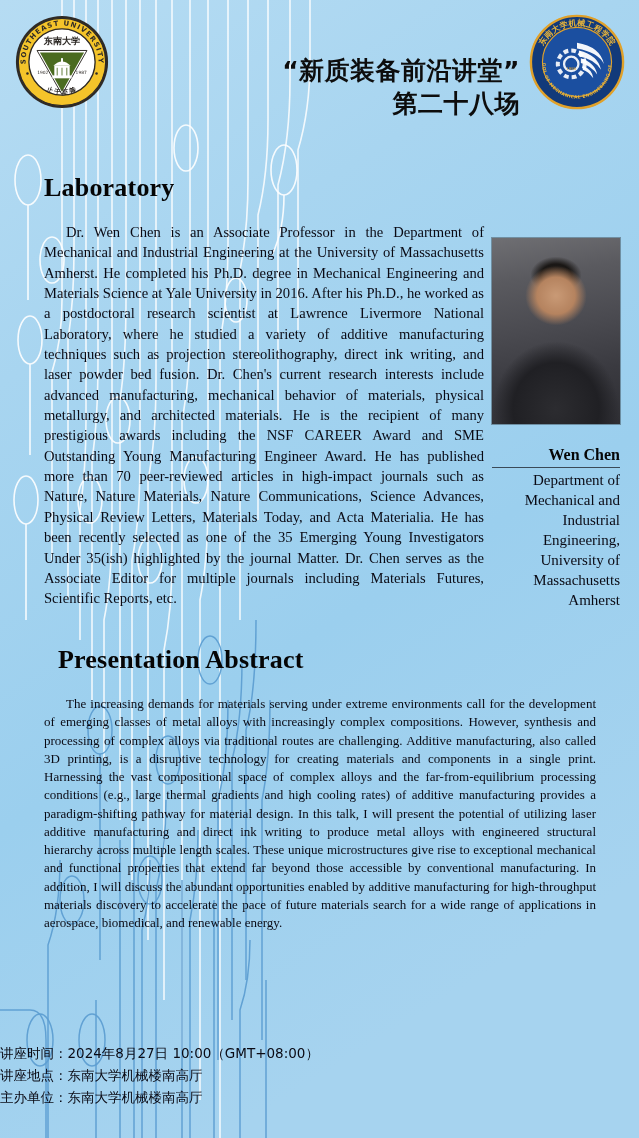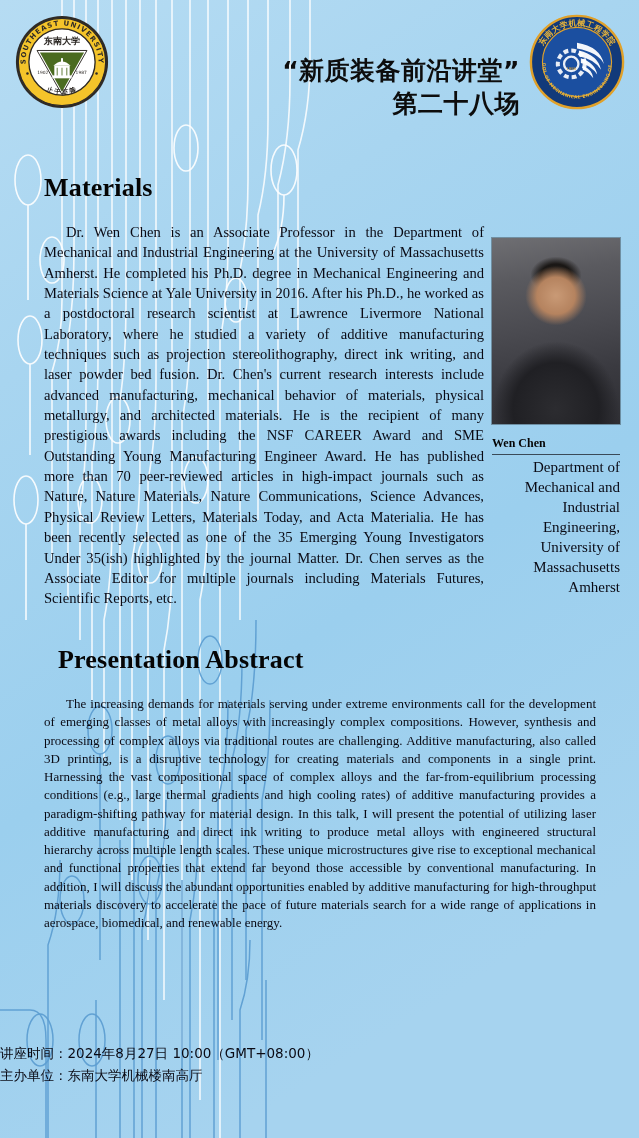--- a/index.html
+++ b/index.html
@@ -100,25 +100,25 @@
     height: 186px;
     display: block;
     background:
       radial-gradient(ellipse 70% 52% at 50% 92%, #2c2c30 0%, #202024 48%, rgba(32,32,36,0) 70%),
       radial-gradient(ellipse 24% 16% at 50% 31%, #c99a76 0%, #b5835f 62%, rgba(181,131,95,0) 100%),
       radial-gradient(ellipse 20% 10% at 50% 20%, #23201e 0%, #1a1715 60%, rgba(26,23,21,0) 100%),
       linear-gradient(170deg, #6f6f73 0%, #5a5a5f 22%, #4a4a50 48%, #3a3a40 72%, #2e2e33 100%);
     box-shadow: 0 0 0 1px rgba(20,20,20,0.35);
   }
   #speaker-name {
-    margin-top: 12px;
-    text-align: left;
+    margin-top: 22px;
+    text-align: right;
     font-family: "Liberation Serif", serif;
     font-weight: bold;
-    font-size: 12px;
+    font-size: 16px;
     color: #060606;
     padding-bottom: 3px;
   }
   #speaker-divider {
     height: 1px;
     background: #3a4a58;
     width: 100%;
     margin-bottom: 3px;
   }
   #speaker-affiliation {
@@ -309,31 +309,32 @@
       <textPath href="#smeArcBot" startOffset="50%" text-anchor="middle">SCHOOL OF MECHANICAL ENGINEERING OF SEU</textPath>
     </text>
   </svg>
 
   <div id="header-cn">
     <div>“新质装备前沿讲堂”</div>
     <div>第二十八场</div>
   </div>
 
 
-  <div class="section-heading" id="heading-biography">Materials</div>
+  <div class="section-heading" id="heading-biography">Laboratory</div>
   <div id="bio-body">Dr. Wen Chen is an Associate Professor in the Department of Mechanical and Industrial Engineering at the University of Massachusetts Amherst. He completed his Ph.D. degree in Mechanical Engineering and Materials Science at Yale University in 2016. After his Ph.D., he worked as a postdoctoral research scientist at Lawrence Livermore National Laboratory, where he studied a variety of additive manufacturing techniques such as projection stereolithography, direct ink writing, and laser powder bed fusion. Dr. Chen's current research interests include advanced manufacturing, mechanical behavior of materials, physical metallurgy, and architected materials. He is the recipient of many prestigious awards including the NSF CAREER Award and SME Outstanding Young Manufacturing Engineer Award. He has published more than 70 peer-reviewed articles in high-impact journals such as Nature, Nature Materials, Nature Communications, Science Advances, Physical Review Letters, Materials Today, and Acta Materialia. He has been recently selected as one of the 35 Emerging Young Investigators Under 35(ish) highlighted by the journal Matter. Dr. Chen serves as the Associate Editor for multiple journals including Materials Futures, Scientific Reports, etc.</div>
 
   <div id="speaker-card">
     <div id="speaker-photo"></div>
     <div id="speaker-name">Wen Chen</div>
     <div id="speaker-divider"></div>
     <div id="speaker-affiliation">Department of Mechanical and Industrial Engineering, University of Massachusetts Amherst</div>
   </div>
 
   <div class="section-heading" id="heading-abstract">Presentation Abstract</div>
   <div id="abstract-body">The increasing demands for materials serving under extreme environments call for the development of emerging classes of metal alloys with increasingly complex compositions. However, synthesis and processing of complex alloys via traditional routes are challenging. Additive manufacturing, also called 3D printing, is a disruptive technology for creating materials and components in a single print. Harnessing the vast compositional space of complex alloys and the far-from-equilibrium processing conditions (e.g., large thermal gradients and high cooling rates) of additive manufacturing provides a paradigm-shifting pathway for material design. In this talk, I will present the potential of utilizing laser additive manufacturing and direct ink writing to produce metal alloys with engineered structural hierarchy across multiple length scales. These unique microstructures give rise to exceptional mechanical and functional properties that extend far beyond those accessible by conventional manufacturing. In addition, I will discuss the abundant opportunities enabled by additive manufacturing for high-throughput materials discovery to accelerate the pace of future materials search for a wide range of applications in aerospace, biomedical, and renewable energy.</div>
 
   <div id="footer">
     <div>讲座时间：2024年8月27日 10:00（GMT+08:00）</div>
+    <div>讲座地点：东南大学机械楼南高厅</div>
     <div>主办单位：东南大学机械楼南高厅</div>
   </div>
 
 </div>
 
 </body></html>

